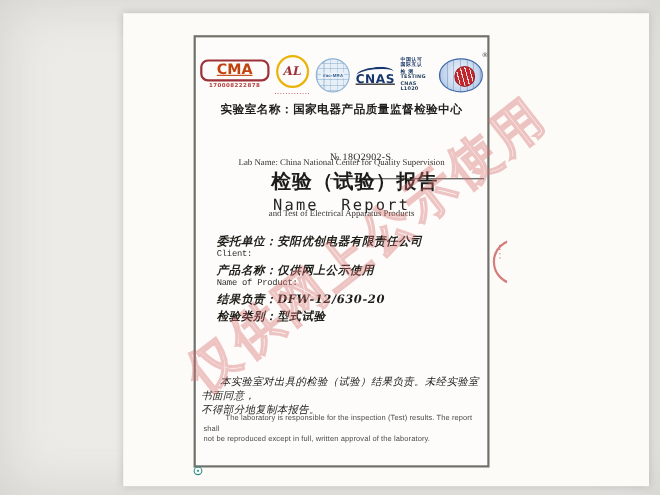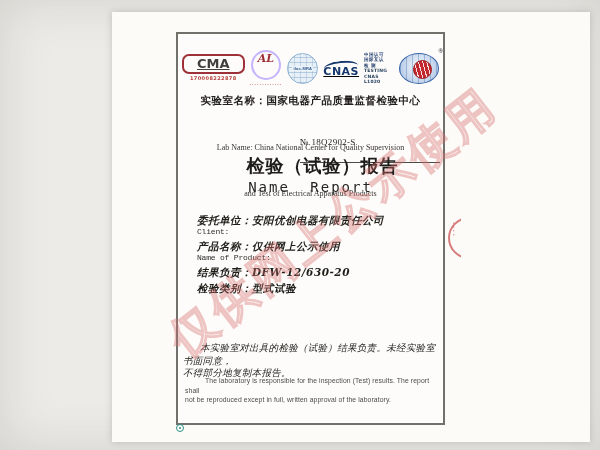--- a/index.html
+++ b/index.html
@@ -19,24 +19,24 @@
   .frame{
     position:absolute;left:64px;top:20px;width:269px;height:393px;
     box-sizing:border-box;border:2px solid #71716b;background:#fdfcfa;
     box-shadow:inset 0 0 0 1px rgba(255,255,255,.6);
   }
   
   .logos{position:absolute;top:12px;left:4px;right:4px;height:44px;
     display:flex;align-items:center;justify-content:center;gap:5px;}
   .logo{display:flex;flex-direction:column;align-items:center;justify-content:center;}
   .cma-box{border:2px solid #9d3038;border-radius:7px;padding:0 13px;
-    font:900 13px/16px "DejaVu Sans", sans-serif;color:#404040;letter-spacing:0;text-decoration:underline;}
+    font:900 13px/16px "DejaVu Sans", sans-serif;color:#c2410c;letter-spacing:0;text-decoration:underline;}
   .cma-num{font:700 5px/7px "DejaVu Sans", sans-serif;color:#b5413f;letter-spacing:.4px;margin-top:1px;}
-  .al-circle{width:26px;height:26px;border:2px solid #c4b5fd;border-radius:50%;
-    display:flex;align-items:flex-start;justify-content:center;
+  .al-circle{width:26px;height:26px;border:2px solid #eab308;border-radius:50%;
+    display:flex;align-items:center;justify-content:center;
     font:900 italic 11px "DejaVu Serif", serif;color:#9d3038;}
   .al-sub{font:700 4px/5px "DejaVu Sans", sans-serif;color:#c0504e;letter-spacing:1px;margin-top:2px;}
   .ilac-circle{width:29px;height:29px;border-radius:50%;
     background:
       repeating-linear-gradient(0deg, rgba(141,174,205,.55) 0 1px, transparent 1px 5px),
       repeating-linear-gradient(90deg, rgba(141,174,205,.4) 0 1px, transparent 1px 6px),
       #e7eff7;
     border:1px solid #8fb3d4;display:flex;align-items:center;justify-content:center;}
   .ilac-label{font:700 4px "Liberation Sans", sans-serif;color:#2d5a8e;background:rgba(238,244,250,.85);
     padding:0 1px;letter-spacing:.2px;}

